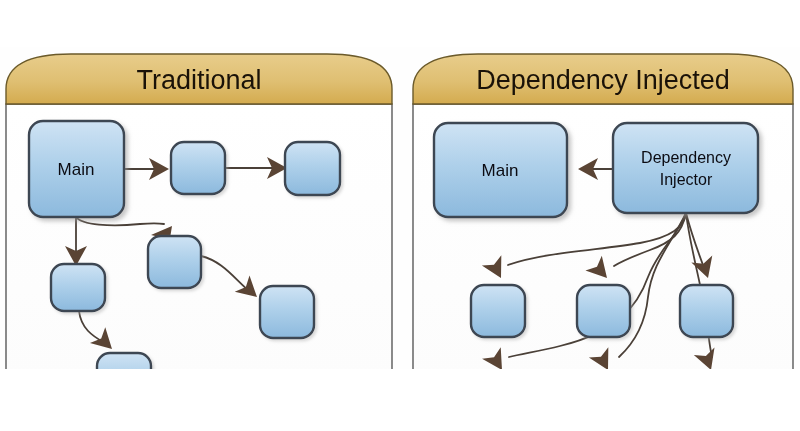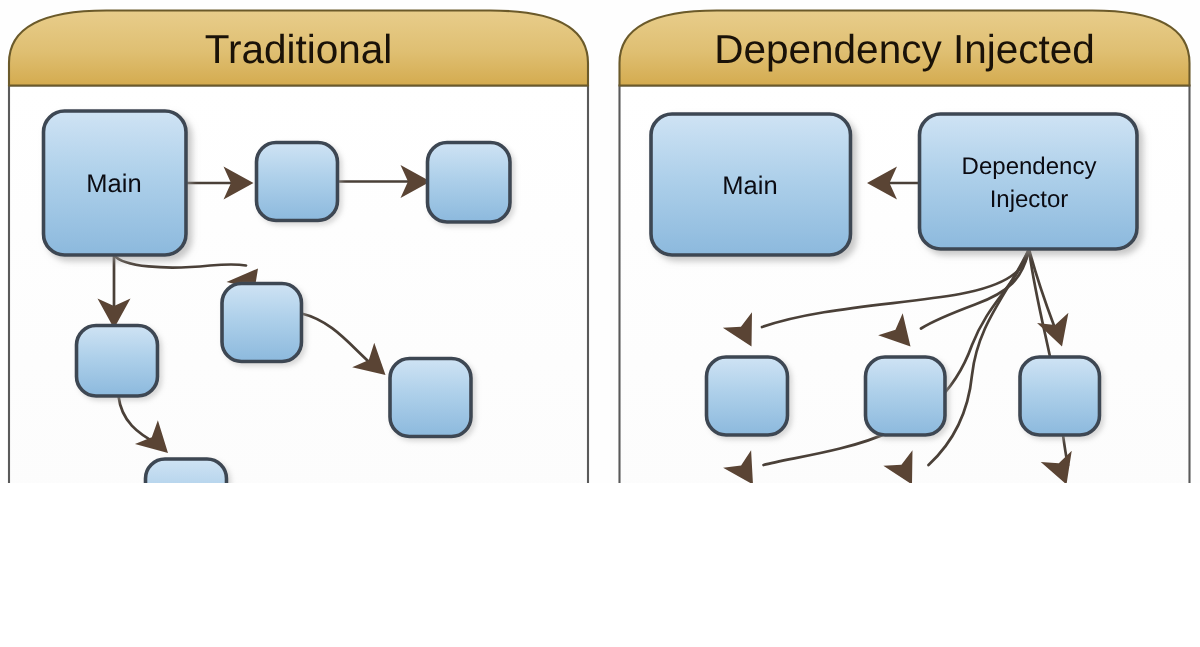--- a/index.html
+++ b/index.html
@@ -7,20 +7,21 @@
     padding: 0;
     background: #ffffff;
     font-family: "Liberation Sans", sans-serif;
   }
   #stage {
     position: relative;
     width: 800px;
     height: 322px;
     background: #fefefe;
     overflow: hidden;
+    margin-top: 47px;
   }
   #stage svg.diagram {
     position: absolute;
     left: 0;
     top: 0;
     width: 800px;
     height: 431px;
   }
   .panel-title {
     font-size: 27px;

